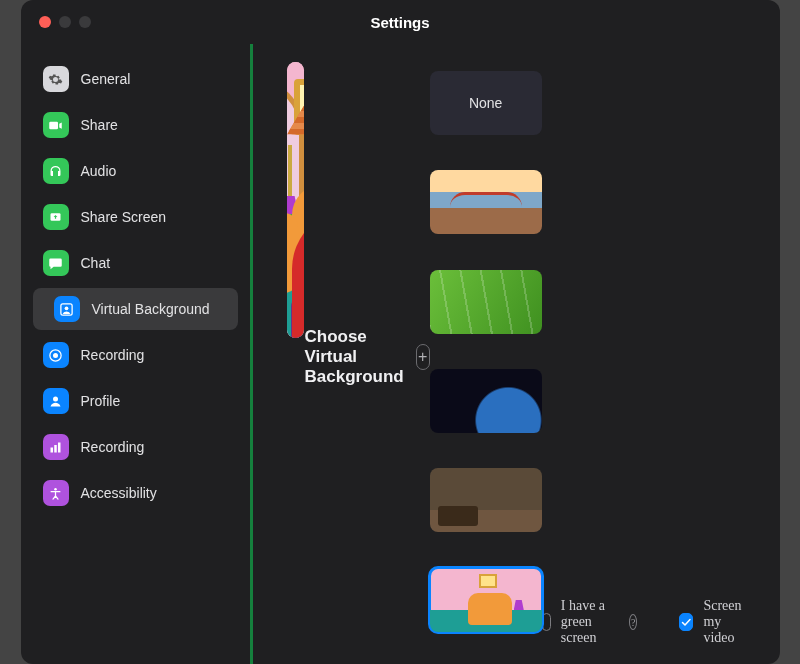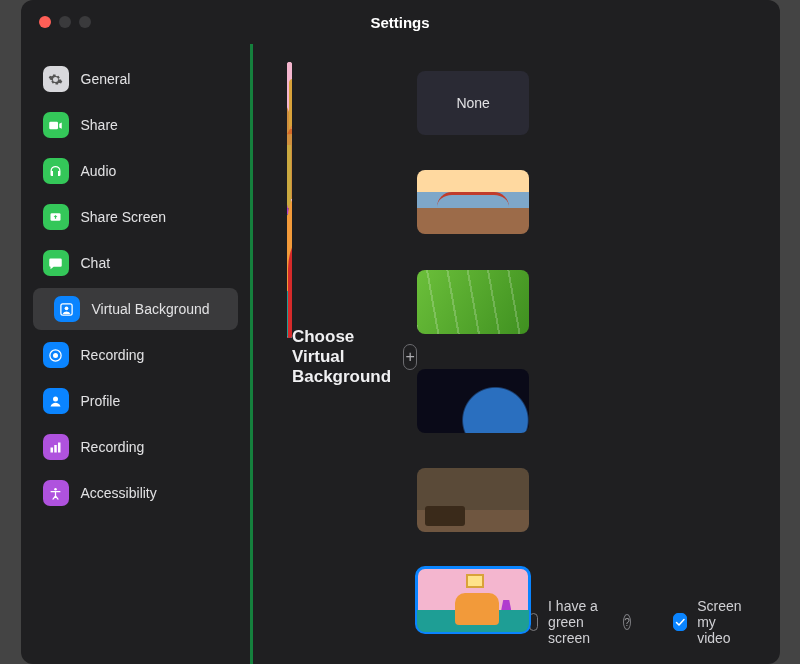--- a/index.html
+++ b/index.html
@@ -203,20 +203,21 @@
   .th-room .lamp{position:absolute;right:16%;bottom:34%;width:10px;height:10px;background:#b03ccf;clip-path:polygon(20% 0,80% 0,100% 100%,0 100%);}
 
   .footer {
     margin-top: auto;
     padding-top: 18px;
     display: flex;
     gap: 42px;
     align-items: center;
     font-size: 14px;
     color: #d0d0d4;
+    font-family: Liberation Serif, serif;
   }
   .check {
     display:flex;align-items:center;gap:10px;cursor:pointer;
   }
   .check .box{
     width:18px;height:18px;border-radius:5px;border:1.5px solid #7c7c80;display:flex;align-items:center;justify-content:center;
   }
   .check.on .box{background:#0a84ff;border-color:#0a84ff;}
   .check.on .box svg{width:12px;height:12px;}
   .help-ic{width:16px;height:16px;border:1.3px solid #7c7c80;border-radius:50%;display:flex;align-items:center;justify-content:center;font-size:10px;color:#9c9ca0;margin-left:6px;}

